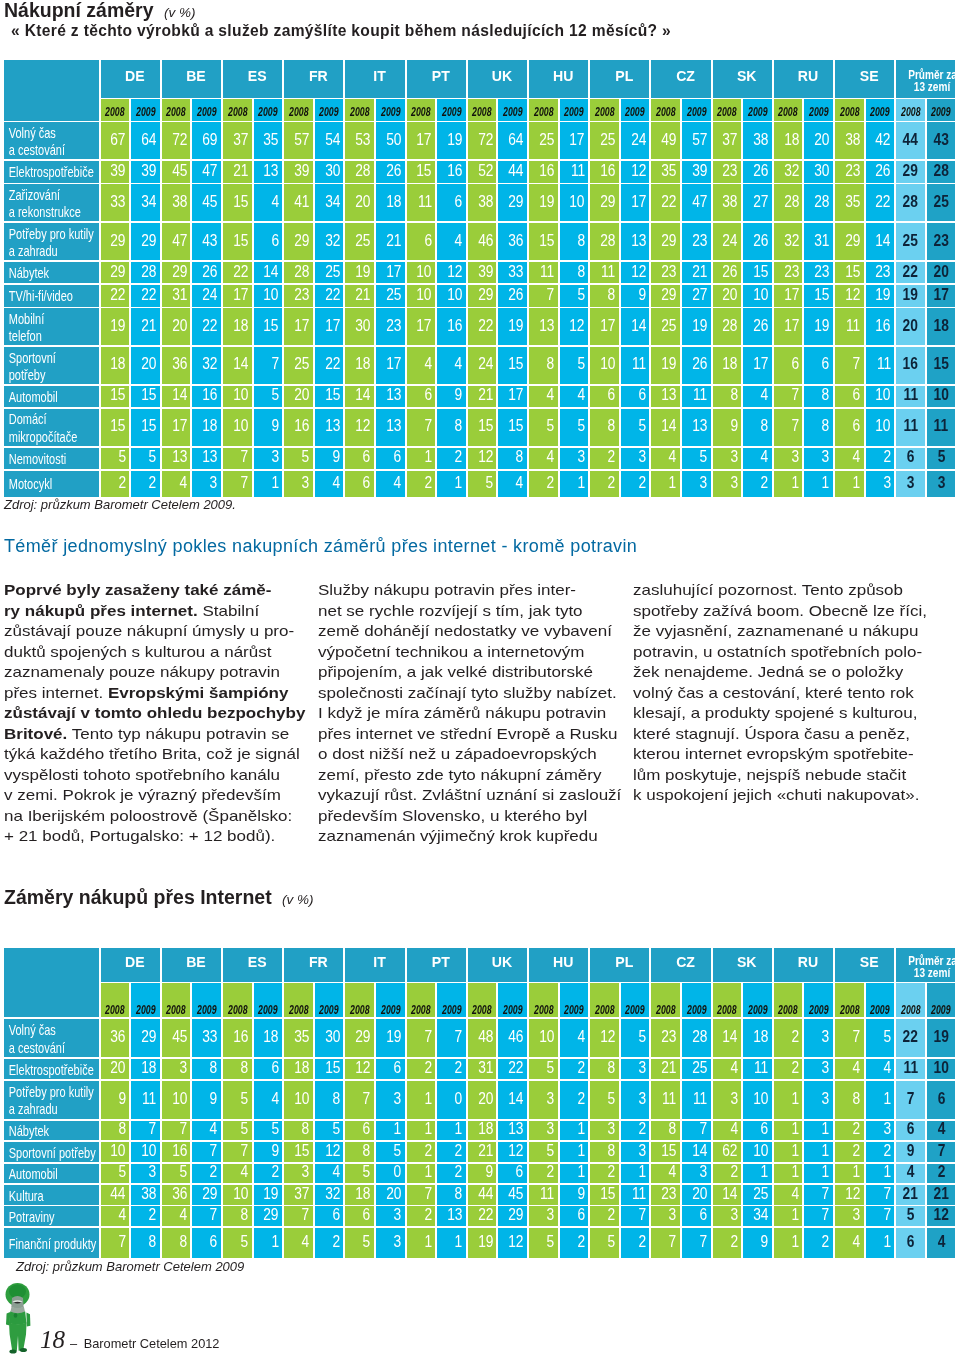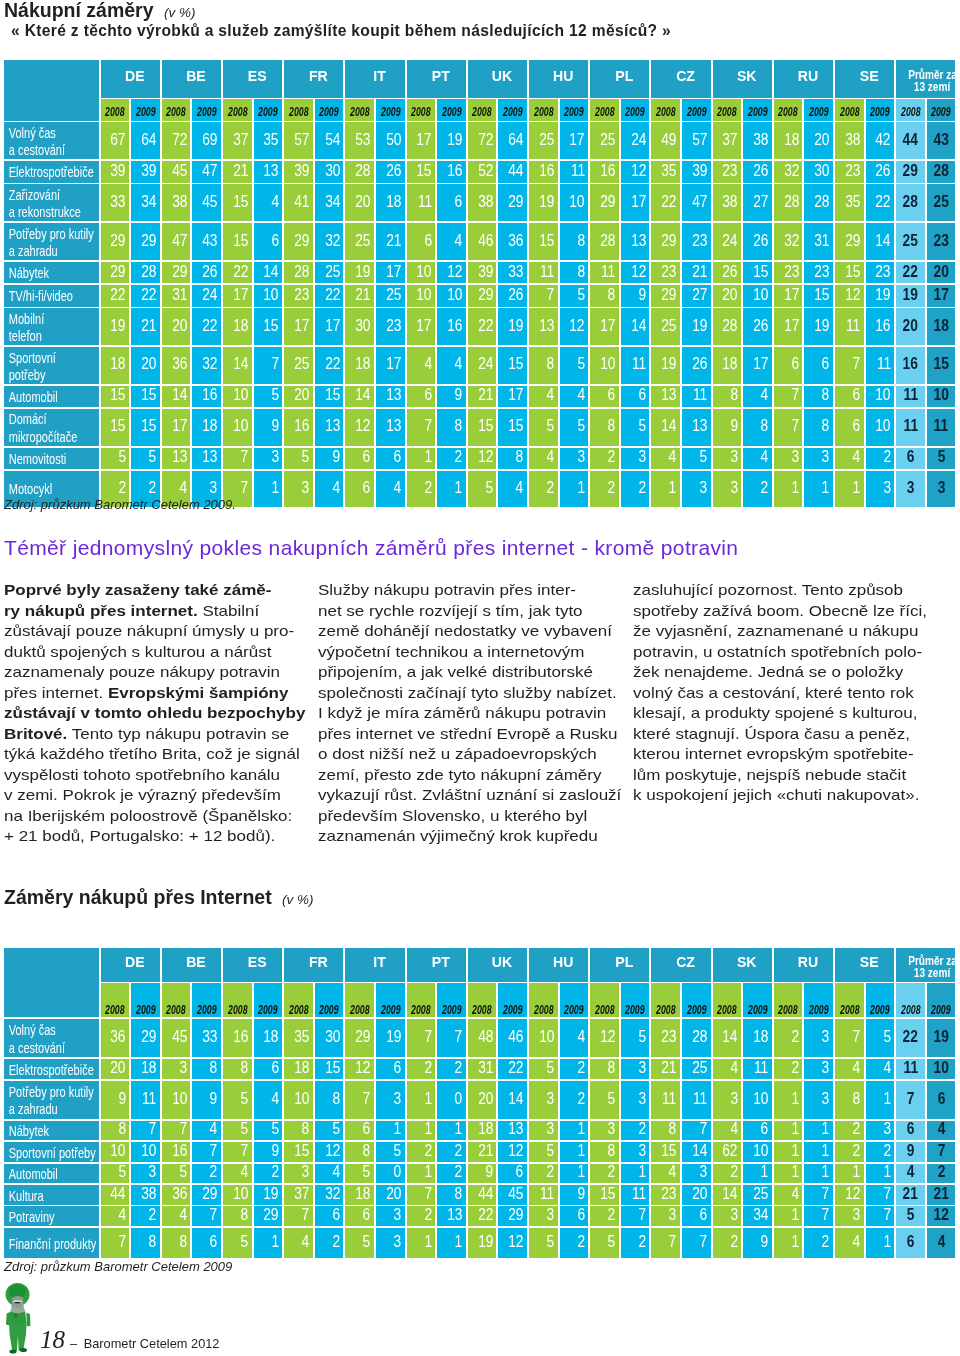--- a/index.html
+++ b/index.html
@@ -31,21 +31,21 @@
 .g{background:#9acd3a;}
 .b{background:#00b5e8;}
 .ag{background:#6bd0f0;}
 .ab{background:#1fa2c6;}
 .vc{text-align:right;vertical-align:middle;}
 .vc .sq{display:inline-block;font-size:16.6px;line-height:16.6px;color:#fff;white-space:nowrap;transform:scaleX(0.83);transform-origin:right center;position:relative;top:-1px;}
 .vc.ag .sq,.vc.ab .sq{color:#0d2338;font-weight:bold;}
 .vc.ag,.vc.ab{text-align:center;padding-right:0;}
 .vc.ag .sq,.vc.ab .sq{transform-origin:center;}
 .src{font-size:13px;font-style:italic;color:#231f20;white-space:nowrap;display:inline-block;}
-.headline{color:#6d28d9;font-size:21px;letter-spacing:0.36px;white-space:nowrap;display:inline-block;}
+.headline{color:#0369a1;font-size:18px;letter-spacing:0.36px;white-space:nowrap;display:inline-block;}
 .bcol{font-size:14.6px;line-height:20.5px;color:#231f20;text-align:left;white-space:nowrap;}
 .bcol>div{display:block;transform:scaleX(1.165);transform-origin:left center;}
 .bcol b{font-weight:bold;}
 .pg{font-family:"Liberation Serif",serif;font-style:italic;font-size:25px;line-height:25px;}
 .ftxt{font-size:12.8px;}
 
 </style>
 </head>
 <body>
 
@@ -928,21 +928,21 @@
 <td class="vc b"><span class="sq">2</span></td>
           <td></td>
 <td class="vc ag"><span class="sq">6</span></td>
           <td></td>
 <td class="vc ab"><span class="sq">5</span></td>
           <td></td>
 </tr>
 <tr style="height:1.6px">
           <td colspan="58"></td>
         </tr>
-<tr style="height:36px">
+<tr style="height:26px">
 <td class="lbl">
             <span class="sq">Motocykl</span>
           </td>
           <td></td>
 <td class="vc g"><span class="sq">2</span></td>
           <td></td>
 <td class="vc b"><span class="sq">2</span></td>
           <td></td>
 <td class="vc g"><span class="sq">4</span></td>
           <td></td>
@@ -1785,21 +1785,21 @@
           <td></td>
 <td class="vc b"><span class="sq">1</span></td>
           <td></td>
 <td class="vc ag"><span class="sq">6</span></td>
           <td></td>
 <td class="vc ab"><span class="sq">4</span></td>
           <td></td>
 </tr>
 </tbody>
     </table>
-<div class="abs" style="left:4px;top:1257px;text-decoration:underline;"><span class="src">Zdroj: průzkum Barometr Cetelem 2009</span></div>
+<div class="abs" style="left:16px;top:1257px;text-decoration:underline;"><span class="src">Zdroj: průzkum Barometr Cetelem 2009</span></div>
 <div class="abs" style="left:2px;top:1282px;width:34px;height:72px;">
 <svg width="34" height="72" viewBox="0 0 34 72" xmlns="http://www.w3.org/2000/svg">
   <g>
     <ellipse cx="15.5" cy="12.5" rx="12" ry="11.5" fill="#2e9e3e"></ellipse>
     <ellipse cx="15.5" cy="9.5" rx="8.5" ry="7" fill="#1f8f34"></ellipse>
     <path d="M10 16 q5.5 -4 11 0 l0.6 9 q-6 3.5 -12.2 0 z" fill="#8b9e92"></path>
     <path d="M10.5 19.5 q5 -2.6 10 0 q-5 3.2 -10 0 z" fill="#dfe6e0"></path>
     <path d="M11.6 20.6 q3.9 -1.6 7.8 0 q-3.9 2 -7.8 0 z" fill="#2b2b2b"></path>
     <path d="M9.6 24.5 q6 3.2 12.2 0 l1.4 6 q-7.4 3.2 -15 0 z" fill="#9aa99e"></path>
     <path d="M8.2 29.5 q7.6 3.6 15 0 l1.2 11.5 q-8.6 3.6 -17.4 0 z" fill="#2c9b3f"></path>

